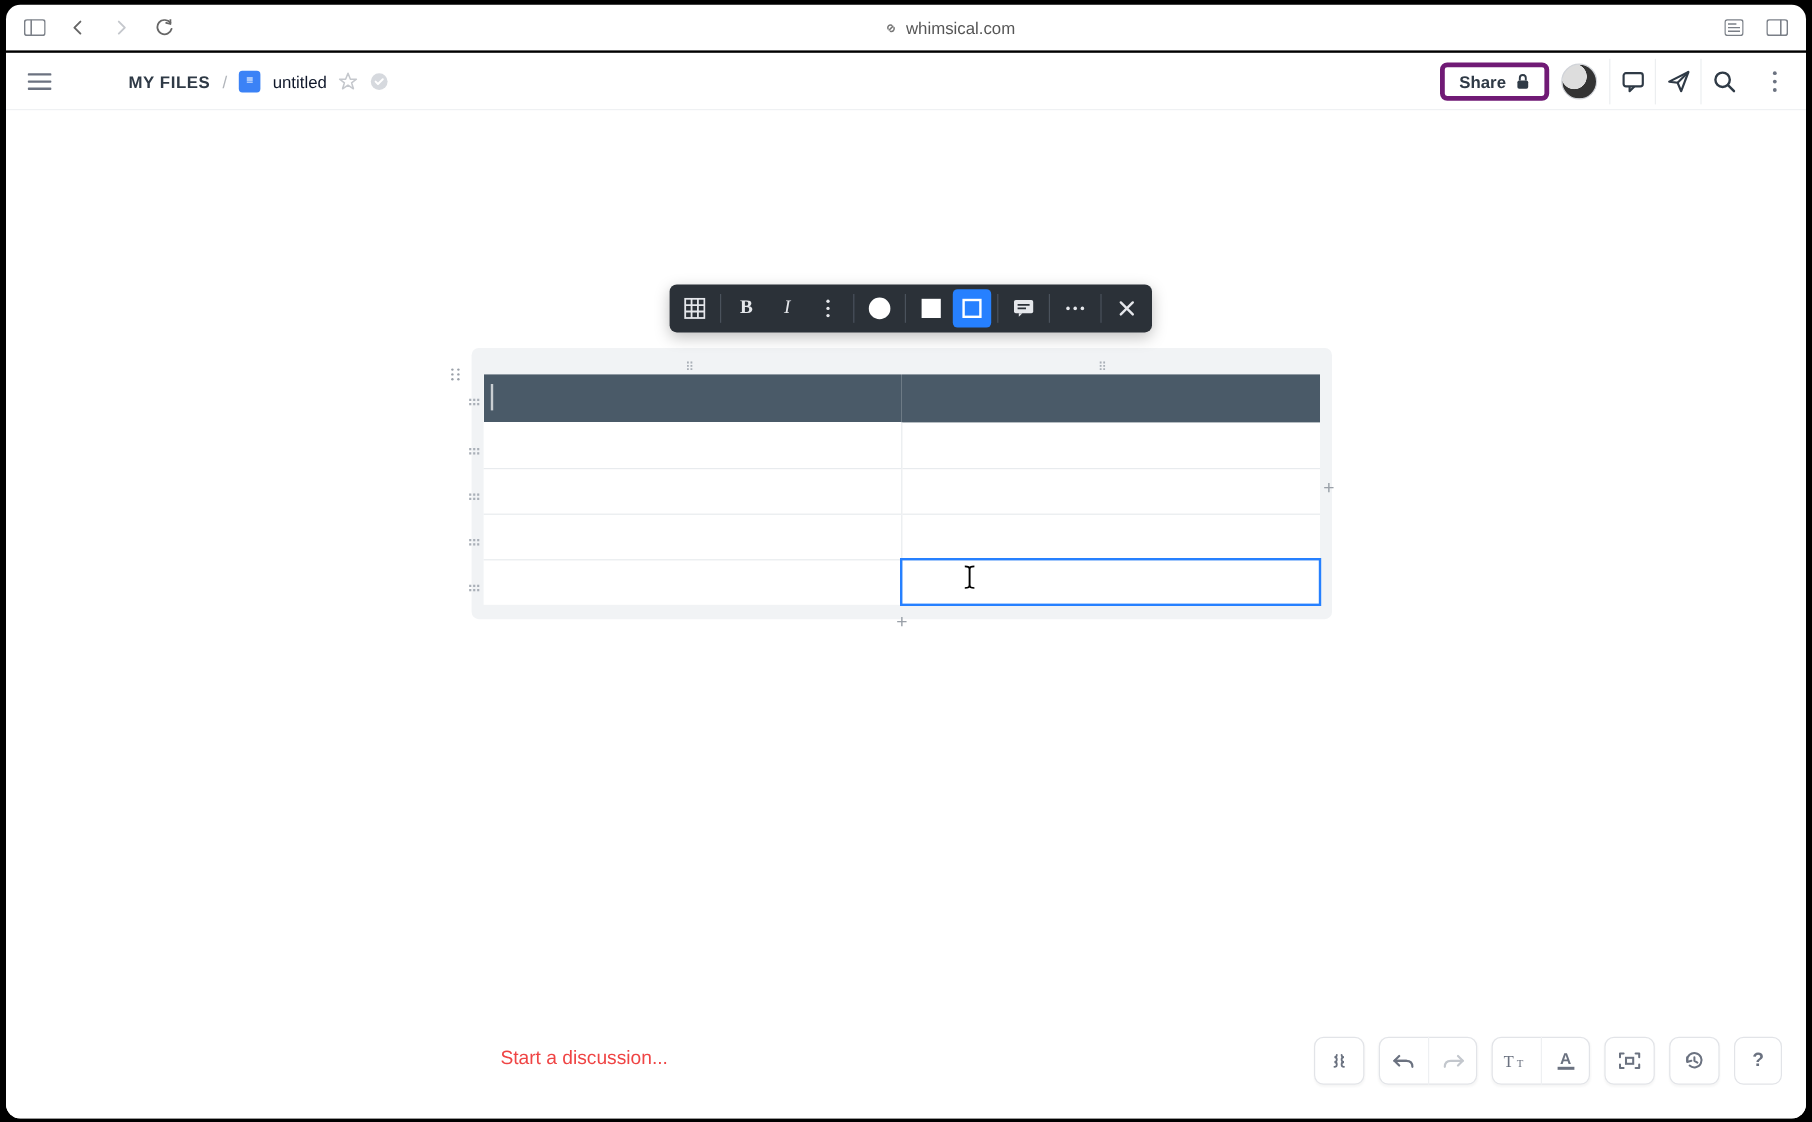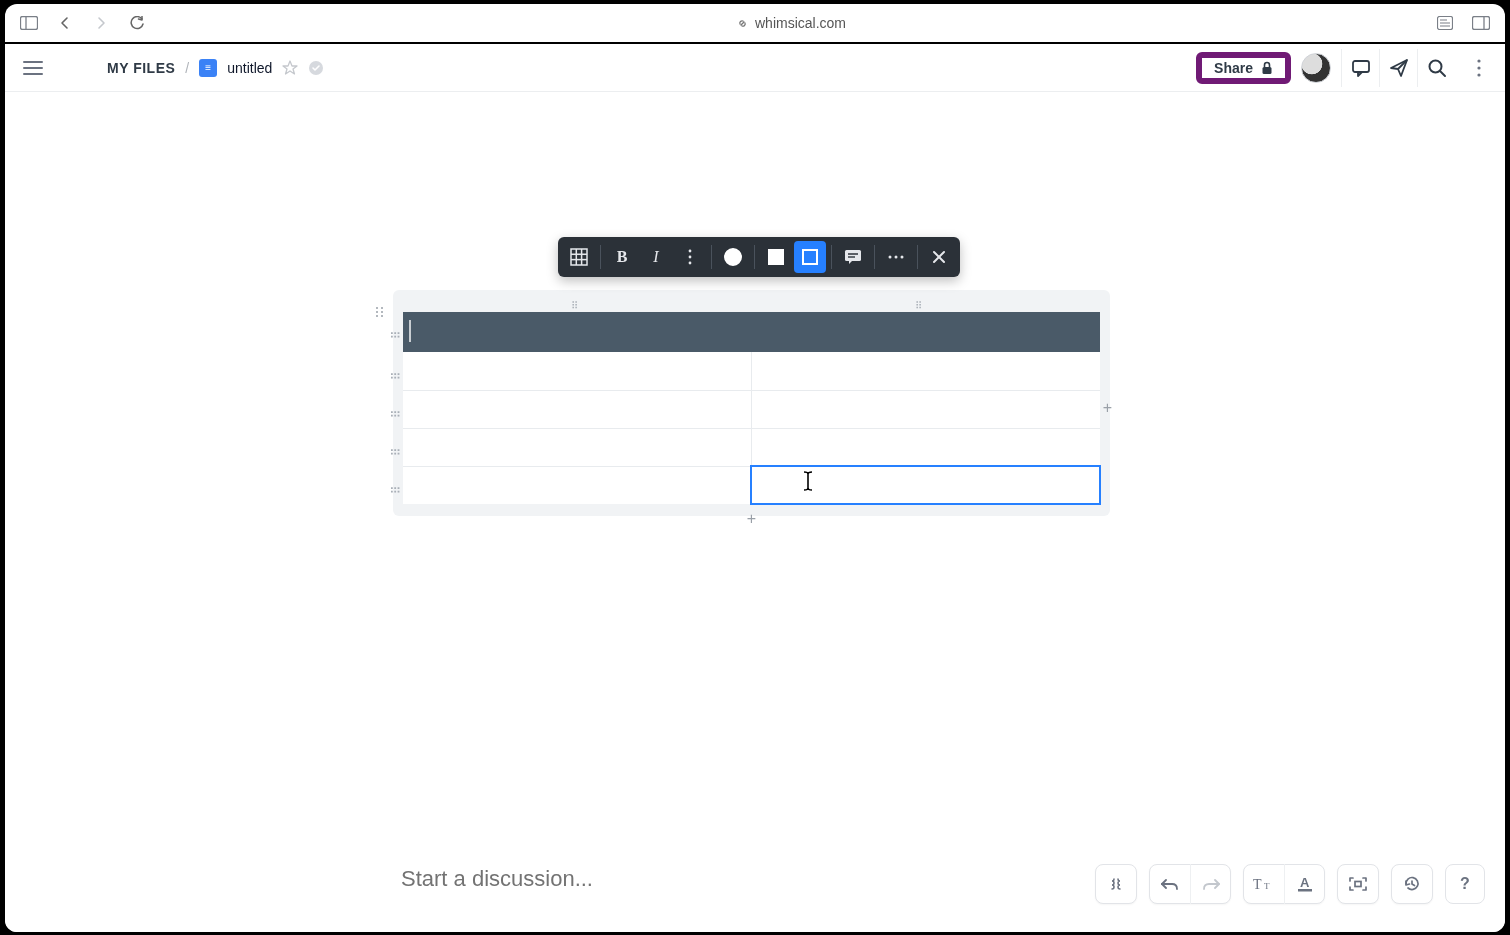--- a/index.html
+++ b/index.html
@@ -15,21 +15,21 @@
   .app-header { height:48px; border-bottom:1px solid #eceef0; display:flex; align-items:center; padding:0 12px; gap:10px; }
   .hamburger { width:32px; height:32px; display:flex; align-items:center; justify-content:center; color:#6b7280; }
   .breadcrumb { display:flex; align-items:center; gap:10px; font-size:14px;margin-left:48px; }
   .my-files { font-weight:700; letter-spacing:0.5px; color:#2f3a46; }
   .slash { color:#b0b4ba; }
   .doc-ico { width:18px; height:18px; background:#3b82f6; border-radius:3px; display:flex; align-items:center; justify-content:center; }
   .doc-ico span{color:#fff;font-size:10px; line-height:1;}
   .doc-title { color:#0f172a; }
   .star, .check { color:#c0c4ca; }
   .hdr-spacer { flex:1; }
-  .share-btn { height:32px; border:6px solid #701a75; border-radius:6px; padding:0 12px; display:flex; align-items:center; gap:8px; font-size:14px; font-weight:600; color:#2f3a46; background:#fff; }
+  .share-btn { height:32px; border:4px solid #701a75; border-radius:6px; padding:0 12px; display:flex; align-items:center; gap:8px; font-size:14px; font-weight:600; color:#2f3a46; background:#fff; }
   .avatar { width:30px; height:30px; border-radius:50%; background:radial-gradient(circle at 35% 35%, #ddd 0 40%, #333 42% 100%); border:1px solid #d0d3d8; }
   .hdr-ico { width:38px; height:38px; display:flex; align-items:center; justify-content:center; color:#2f3a46; border-left:1px solid #eceef0; }
   .hdr-ico:first-of-type{border-left:1px solid #eceef0;}
   .hdr-ico-group{display:flex; align-items:center;}
   .kebab { width:28px; display:flex; align-items:center; justify-content:center; color:#6b7280; }
 
   
   .canvas { position:absolute; left:0; right:0; top:88px; bottom:0; background:#fff; }
 
   
@@ -52,21 +52,21 @@
   .tbl tr td:first-child { border-right:1px solid #e8ebee; }
   .tbl tr:nth-child(2) td{border-top:none;}
   .sel-cell { outline:2px solid #2680ff; outline-offset:-1px; }
   .add-row { position:absolute; left:50%; transform:translateX(-50%); bottom:-12px; color:#9aa0a8; font-size:16px; font-weight:300; }
   .add-col { position:absolute; right:-12px; top:50%; transform:translateY(-50%); color:#9aa0a8; font-size:16px; font-weight:300; }
   .drag-corner { position:absolute; left:-18px; top:16px; color:#9aa0a8; cursor:grab; }
 
   .text-cursor { position:absolute; left:795px; top:378px; width:16px; height:22px; z-index:20; pointer-events:none; }
 
   
-  .discussion { position:absolute; left:396px; bottom:40px; color:#737373; font-size:22px; }
+  .discussion { position:absolute; left:412px; bottom:40px; color:#ef4444; font-size:16px; }
 
   
   .bt-tools { position:absolute; right:20px; bottom:28px; display:flex; gap:12px; align-items:center; }
   .bt-group { display:flex; background:#fff; border:1px solid #e2e4e8; border-radius:8px; height:40px; align-items:center; box-shadow:0 1px 2px rgba(0,0,0,0.04); }
   .bt-btn { width:40px; height:40px; display:flex; align-items:center; justify-content:center; color:#6b7280; }
   .bt-btn + .bt-btn { border-left:1px solid #eef0f2; }
   .bt-btn.disabled{color:#c3c7cd;}
   .help-btn { width:40px; height:40px; border:1px solid #e2e4e8; border-radius:8px; display:flex; align-items:center; justify-content:center; color:#6b7280; background:#fff;}
 
   svg { display:block; }

